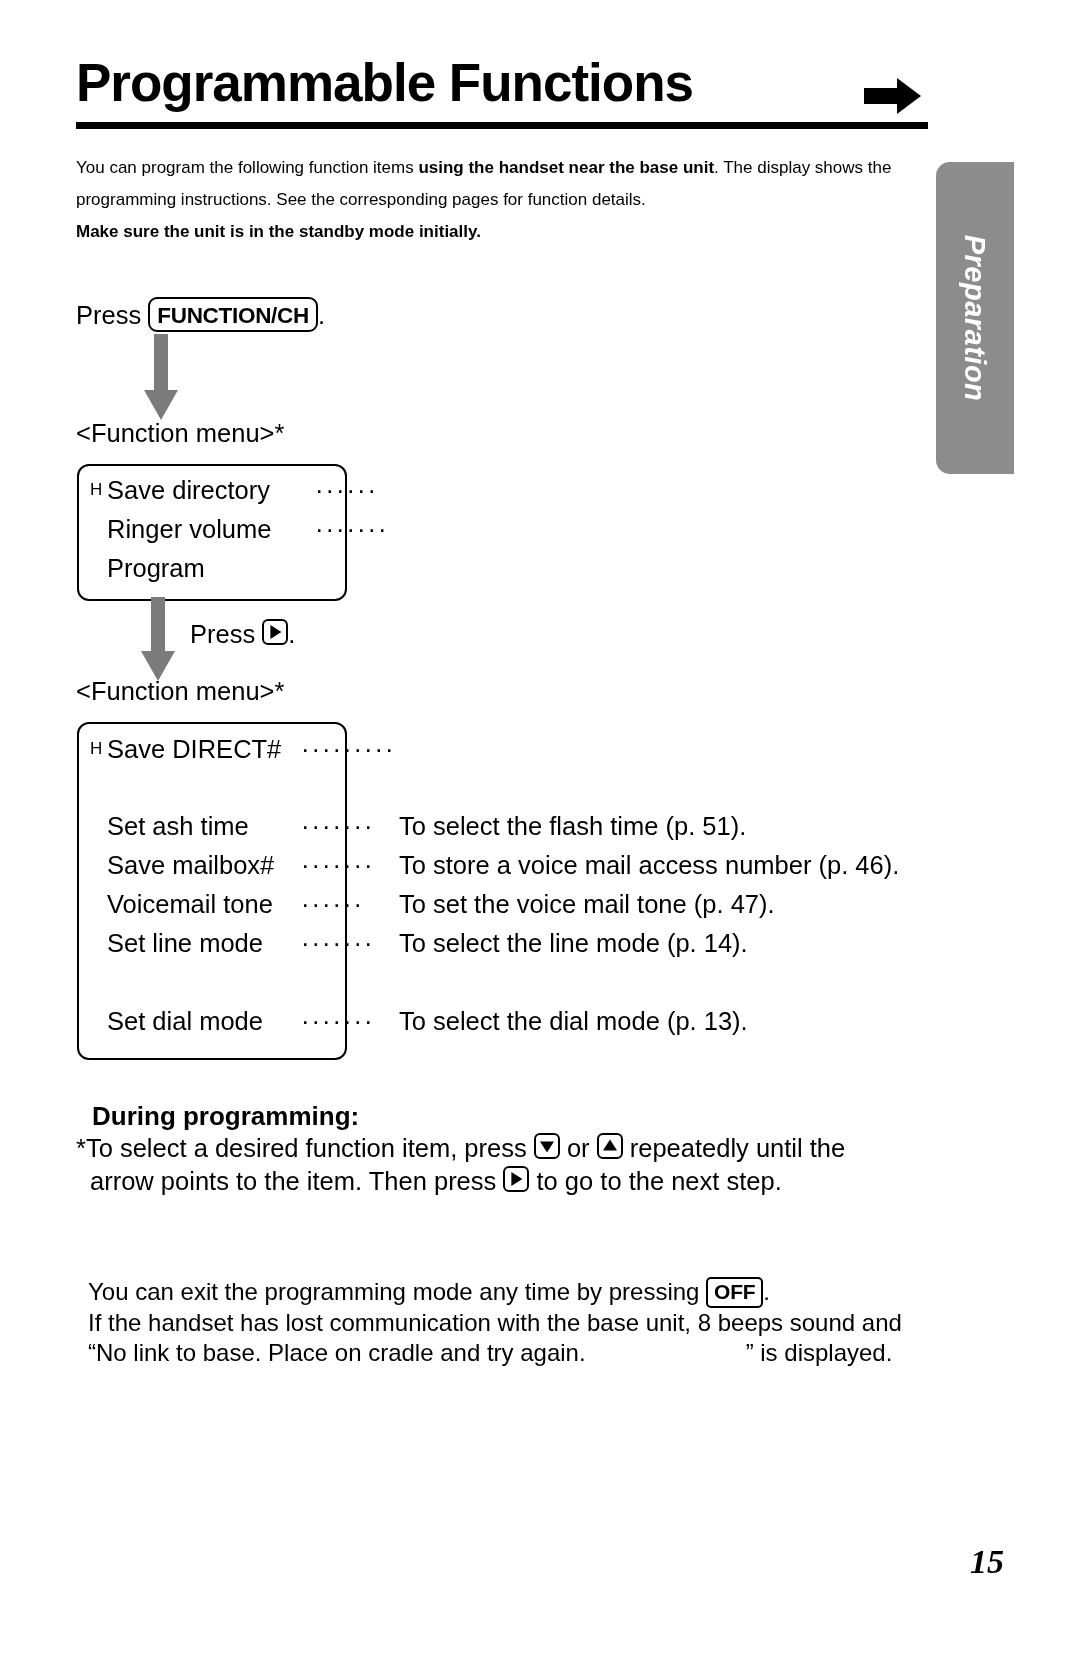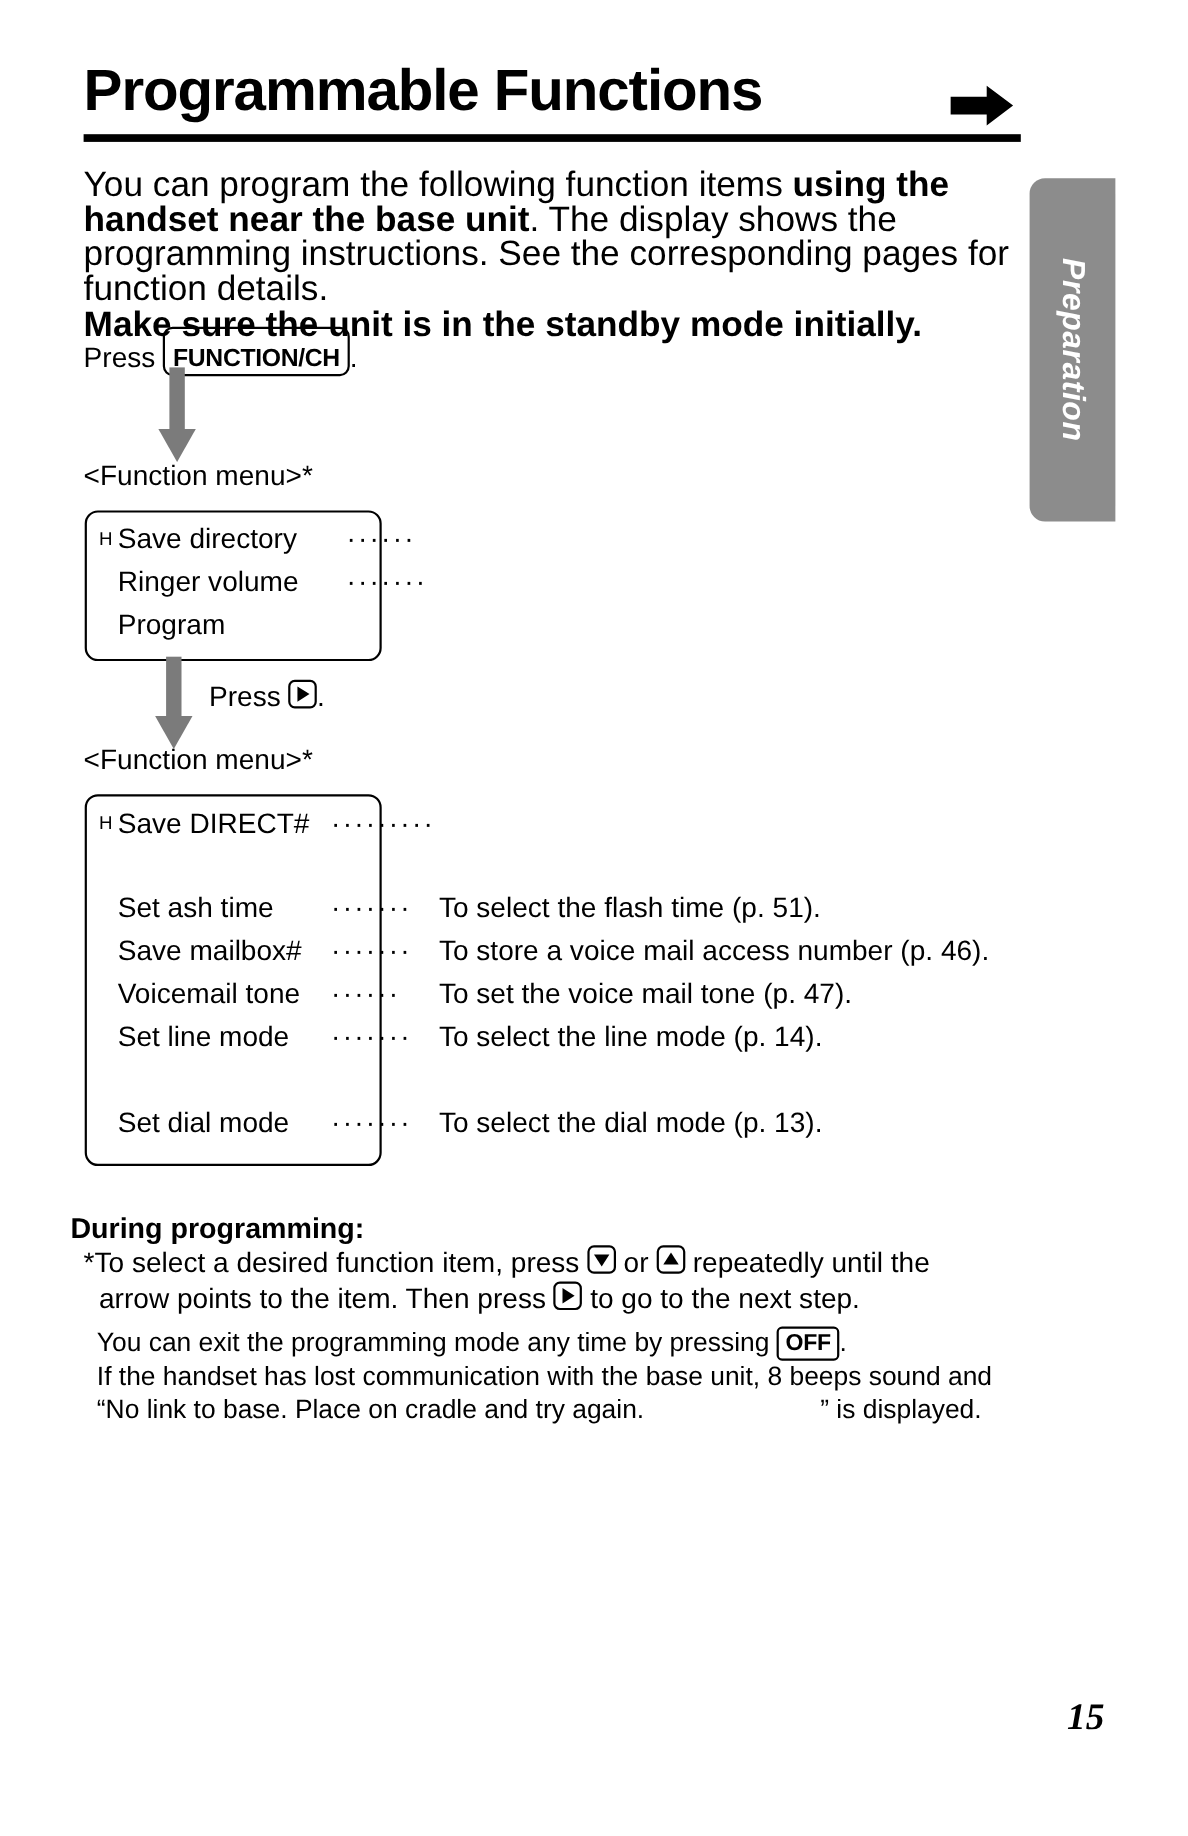--- a/index.html
+++ b/index.html
@@ -76,21 +76,21 @@
     height: 7px;
     background: #000000;
   }
 
   
   .intro {
     position: absolute;
     left: 76px;
     top: 152px;
     width: 845px;
-    font-size: 32px;
+    font-size: 17px;
     line-height: 31.5px;
   }
   .intro b { font-weight: bold; }
   .intro .make-sure {
     font-weight: bold;
     display: block;
     margin-top: 1px;
   }
 
   .press-func {
@@ -100,21 +100,21 @@
     font-size: 25.5px;
     line-height: 32px;
     white-space: nowrap;
   }
 
   
   .keycap {
     display: inline-block;
     border: 2.5px solid #000;
     border-radius: 9px;
-    padding: 14px 7px 1px 7px;
+    padding: 4px 7px 1px 7px;
     font-weight: bold;
     font-size: 22.5px;
     line-height: 26px;
     vertical-align: 1px;
     letter-spacing: -0.3px;
   }
   .keycap-sm {
     display: inline-block;
     border: 2.5px solid #000;
     border-radius: 6px;
@@ -228,40 +228,40 @@
   }
   .row-desc {
     line-height: 32px;
     white-space: normal;
   }
   .row-desc-wide { width: 600px; }
 
   
   .section-heading {
     position: absolute;
-    left: 64px;
+    left: 92px;
     top: 1100px;
     font-size: 26px;
     font-weight: bold;
     line-height: 32px;
   }
   .sel-note {
     position: absolute;
     left: 76px;
     top: 1132px;
     width: 840px;
     font-size: 25.5px;
     line-height: 33px;
   }
   .sel-note .indent2 { display: block; padding-left: 14px; }
 
   .tail-notes {
     position: absolute;
     left: 88px;
-    top: 1206px;
+    top: 1277px;
     width: 850px;
     font-size: 24px;
     line-height: 30px;
   }
   .tail-notes p { margin: 0; }
   .gap-right { display: inline-block; width: 160px; }
 
   .page-number {
     position: absolute;
     right: 76px;

